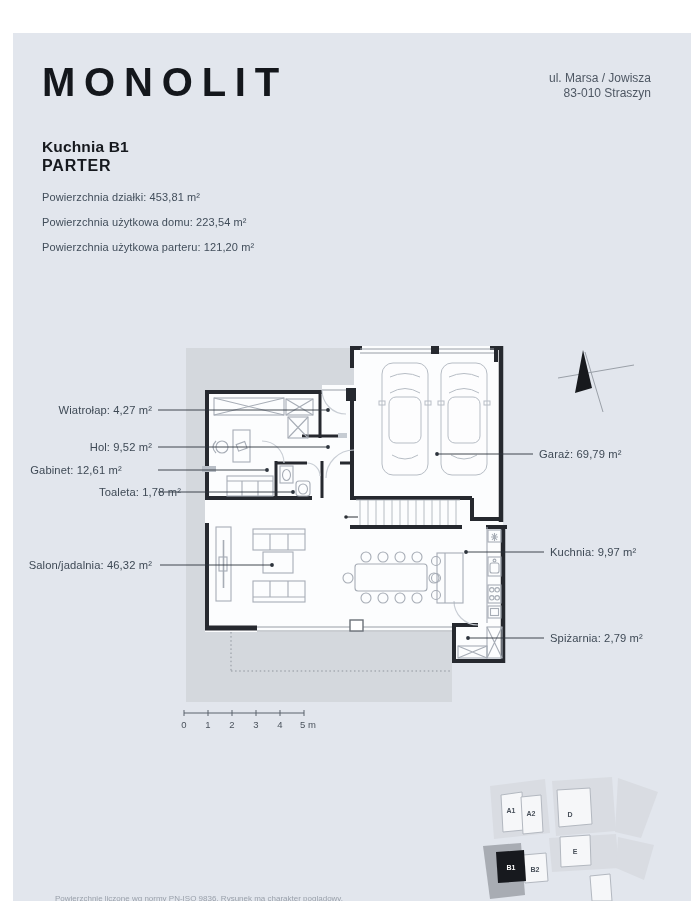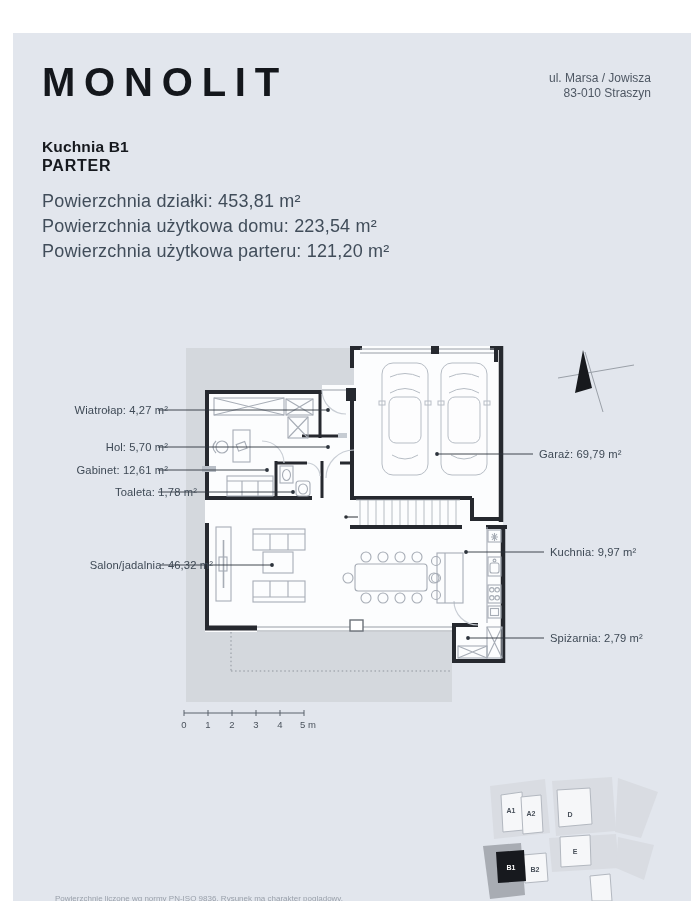--- a/index.html
+++ b/index.html
@@ -5,23 +5,23 @@
   html,body{margin:0;padding:0;background:#ffffff;width:691px;height:901px;overflow:hidden;
     font-family:"Liberation Sans",sans-serif;}
   #stage{position:relative;width:691px;height:901px;background:#ffffff;text-decoration:underline;}
   #panel{position:absolute;left:13px;top:33px;right:0;bottom:0;background:#e2e6ed;}
   .abs{position:absolute;}
   #logo{left:42px;top:60px;font-size:40px;font-weight:900;letter-spacing:0.22em;
         color:#14171c;line-height:44px;}
   #address{right:40px;top:71px;text-align:right;font-size:12px;line-height:14.5px;color:#4e5763;}
   #building-title{left:42px;top:138px;font-size:15.5px;font-weight:800;color:#16191e;letter-spacing:0.01em;}
   #floor-title{left:42px;top:157px;font-size:16px;font-weight:700;color:#16191e;letter-spacing:0.05em;}
-  .area-line{left:42px;font-size:18px;color:#414d5a;letter-spacing:0.01em;}
+  .area-line{left:42px;font-size:11px;color:#414d5a;letter-spacing:0.01em;}
   .room-label{font-size:11.2px;color:#3e4955;white-space:nowrap;letter-spacing:0.01em;}
-  .room-label.left{left:16px;width:152px;text-align:right;}
+  .room-label.left{left:0;width:152px;text-align:right;}
   .tick-label{font-size:9.5px;color:#4a525c;transform:translateX(-50%);}
   #footer-note{left:55px;top:894px;font-size:8px;color:#9aa1ab;white-space:nowrap;}
   svg{position:absolute;left:0;top:0;}
 </style>
 </head>
 <body>
 
 <div id="stage">
   <div id="panel"></div>
 
@@ -238,24 +238,24 @@
     <div>83-010 Straszyn</div>
   </div>
   <div class="abs" id="building-title">Kuchnia B1</div>
   <div class="abs" id="floor-title">PARTER</div>
 
   <div class="abs area-line" style="top:191px;">Powierzchnia działki: 453,81 m²</div>
   <div class="abs area-line" style="top:216px;text-align:center;">Powierzchnia użytkowa domu: 223,54 m²</div>
   <div class="abs area-line" style="top:241px;">Powierzchnia użytkowa parteru: 121,20 m²</div>
 
   <div class="abs room-label left" style="top:404px;">Wiatrołap: 4,27 m²</div>
-  <div class="abs room-label left" style="top:441px;">Hol: 5,70 m²</div>
-  <div class="abs room-label left" style="top:464px;">Gabinet: 12,61 m²</div>
+  <div class="abs room-label left" style="top:441px;">Hol: 9,52 m²</div>
+  <div class="abs room-label left" style="top:464px;text-align:center;">Gabinet: 12,61 m²</div>
   <div class="abs room-label left" style="top:486px;margin-left:29px;">Toaleta: 1,78 m²</div>
-  <div class="abs room-label left" style="top:559px;margin-left:45px;">Salon/jadalnia: 46,32 m²</div>
+  <div class="abs room-label left" style="top:559px;">Salon/jadalnia: 46,32 m²</div>
 
   <div class="abs room-label" style="left:539px;top:448px;">Garaż: 69,79 m²</div>
   <div class="abs room-label" style="left:550px;top:546px;">Kuchnia: 9,97 m²</div>
   <div class="abs room-label" style="left:550px;top:632px;">Spiżarnia: 2,79 m²</div>
 
   <span class="abs tick-label" style="left:184px;top:719px;">0</span>
   <span class="abs tick-label" style="left:208px;top:719px;">1</span>
   <span class="abs tick-label" style="left:232px;top:719px;">2</span>
   <span class="abs tick-label" style="left:256px;top:719px;">3</span>
   <span class="abs tick-label" style="left:280px;top:719px;">4</span>

